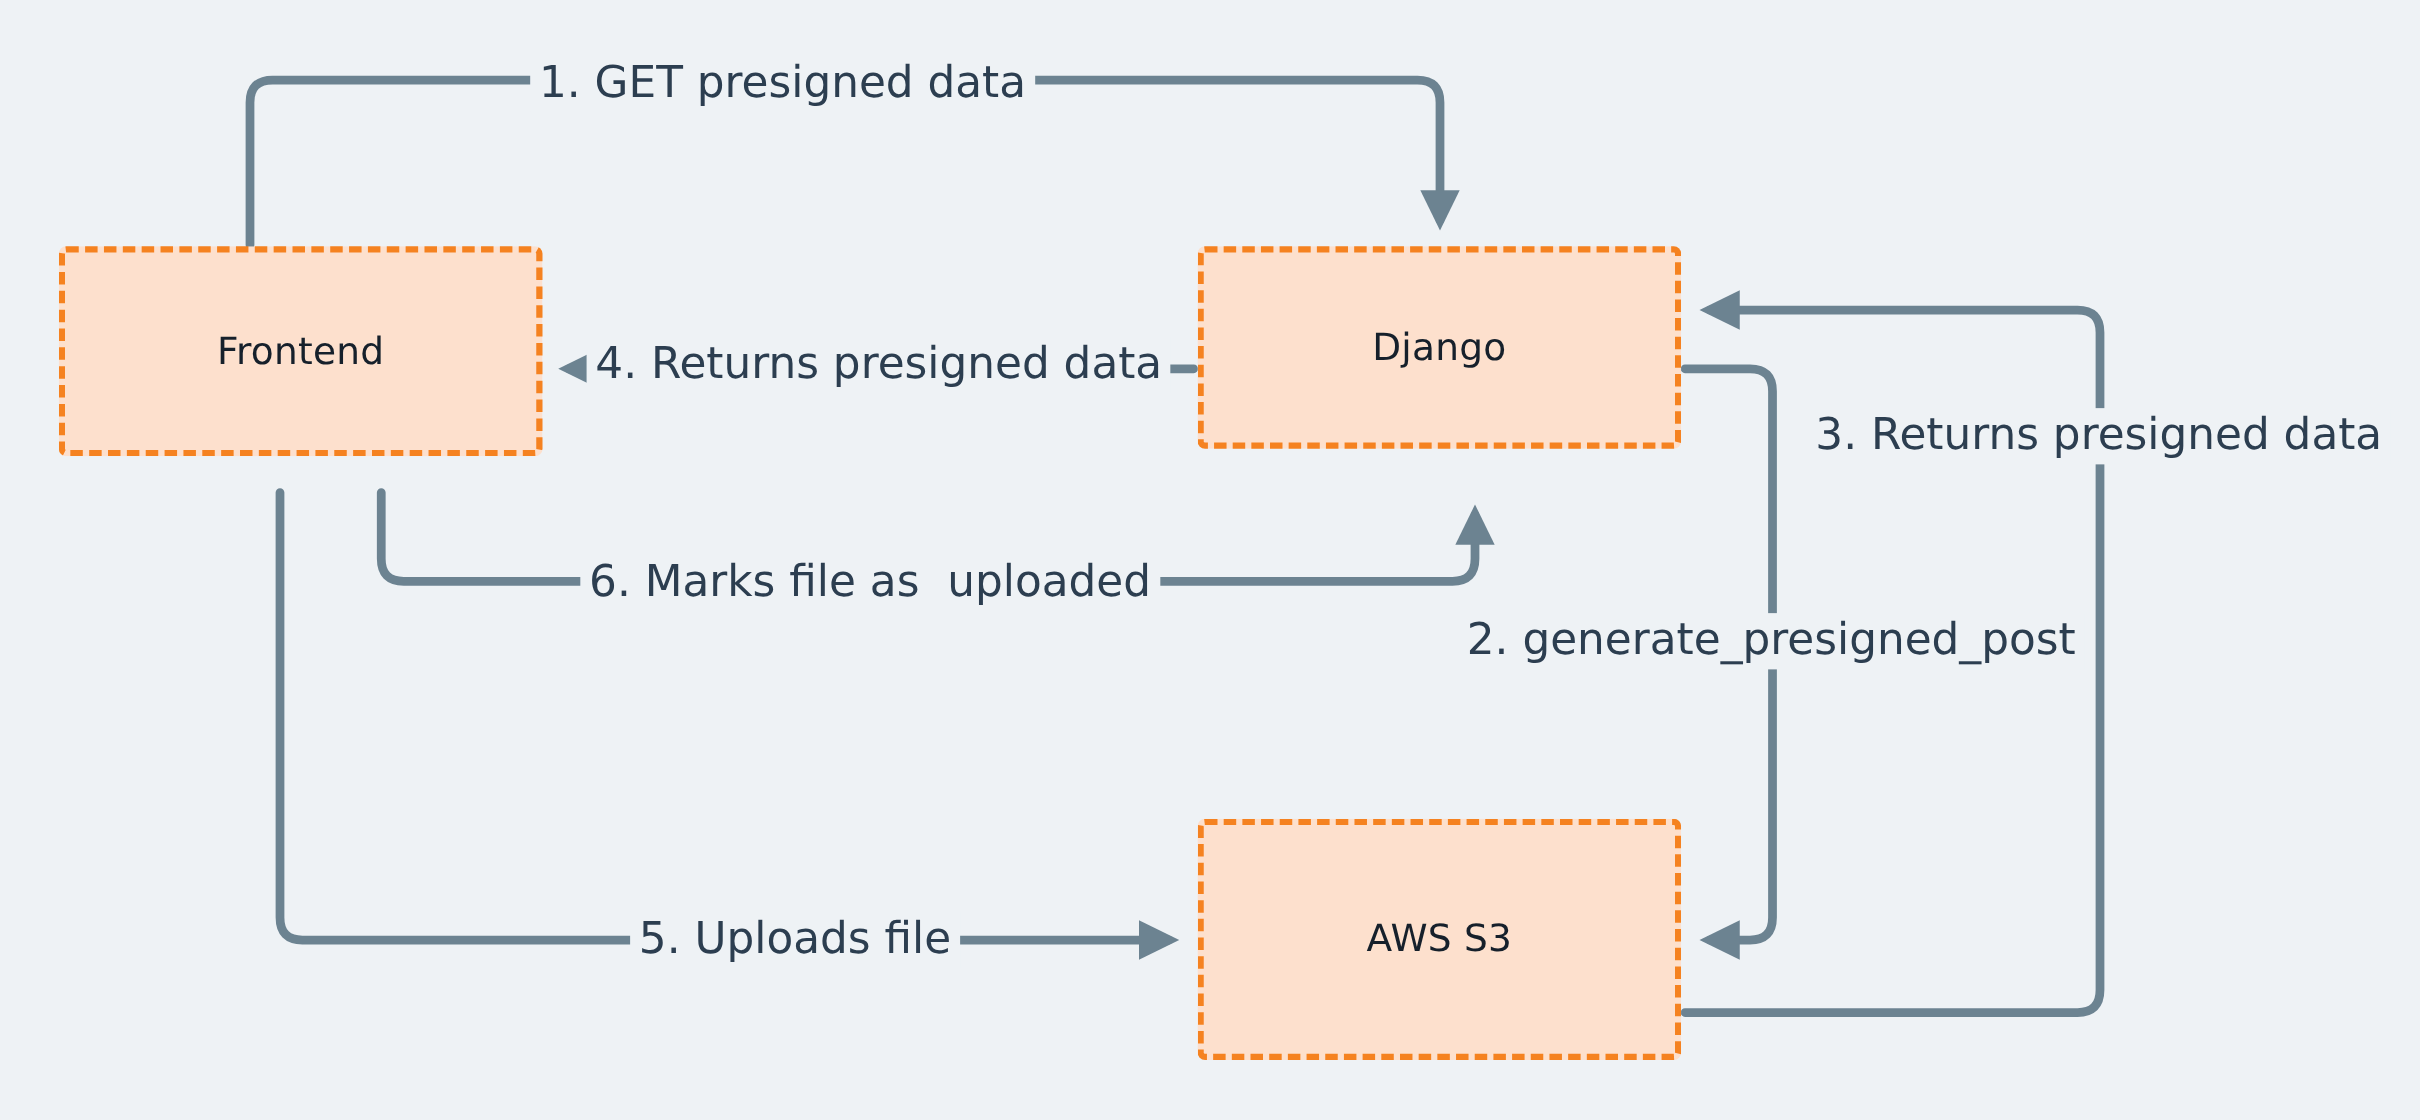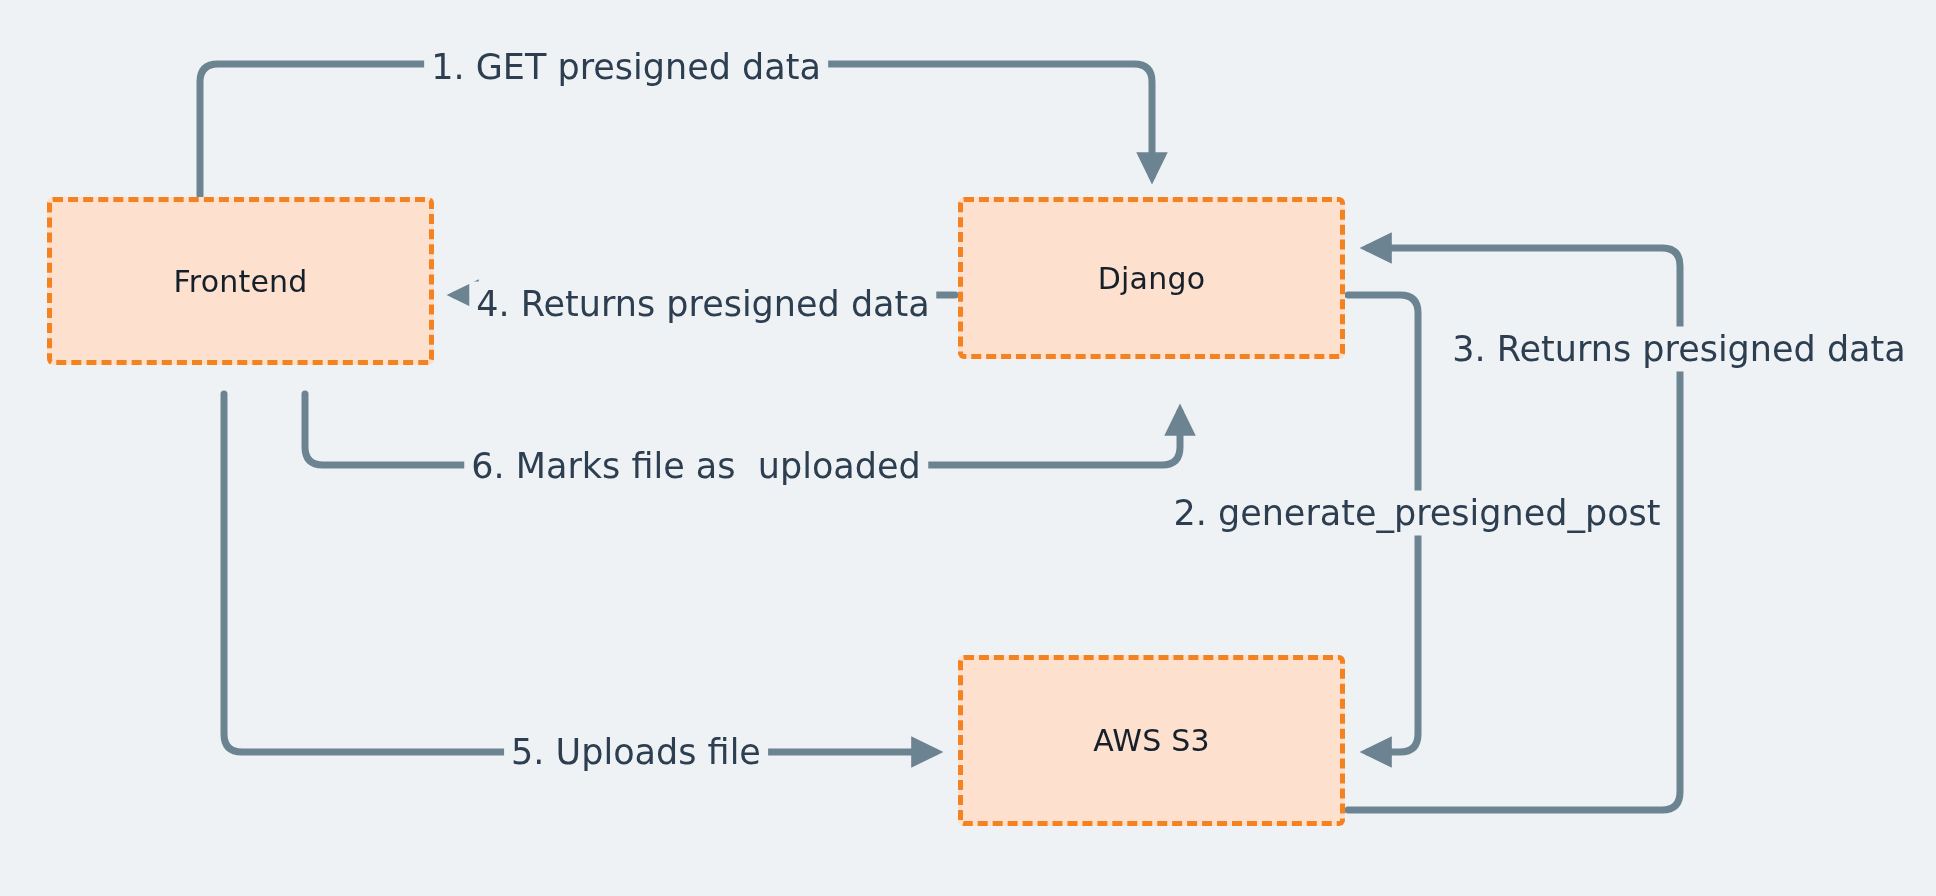--- a/index.html
+++ b/index.html
@@ -88,29 +88,29 @@
   </svg>
 
   <div class="node" style="left:47px; top:197px; width:387px; height:168px;">
     <span class="node-label">Frontend</span>
   </div>
 
   <div class="node" style="left:958px; top:197px; width:387px; height:162px;">
     <span class="node-label">Django</span>
   </div>
 
-  <div class="node" style="left:958px; top:655px; width:387px; height:171px;">
+  <div class="node" style="left:958px; top:655px; width:387px; height:193px;">
     <span class="node-label">AWS S3</span>
   </div>
 
   <div class="edge-label" style="left:626px; top:67px;">1. GET presigned data</div>
 
   <div class="edge-label" style="left:1417px; top:513px;">2. generate_presigned_post</div>
 
   <div class="edge-label" style="left:1679px; top:349px;">3. Returns presigned data</div>
 
-  <div class="edge-label" style="left:703px; top:304px;">4. Returns presigned data</div>
+  <div class="edge-label" style="left:703px; top:292px;">4. Returns presigned data</div>
 
   <div class="edge-label" style="left:636px; top:752px;">5. Uploads file</div>
 
   <div class="edge-label" style="left:696px; top:466px;">6. Marks file as  uploaded</div>
 
 </div>
 
 </body></html>

